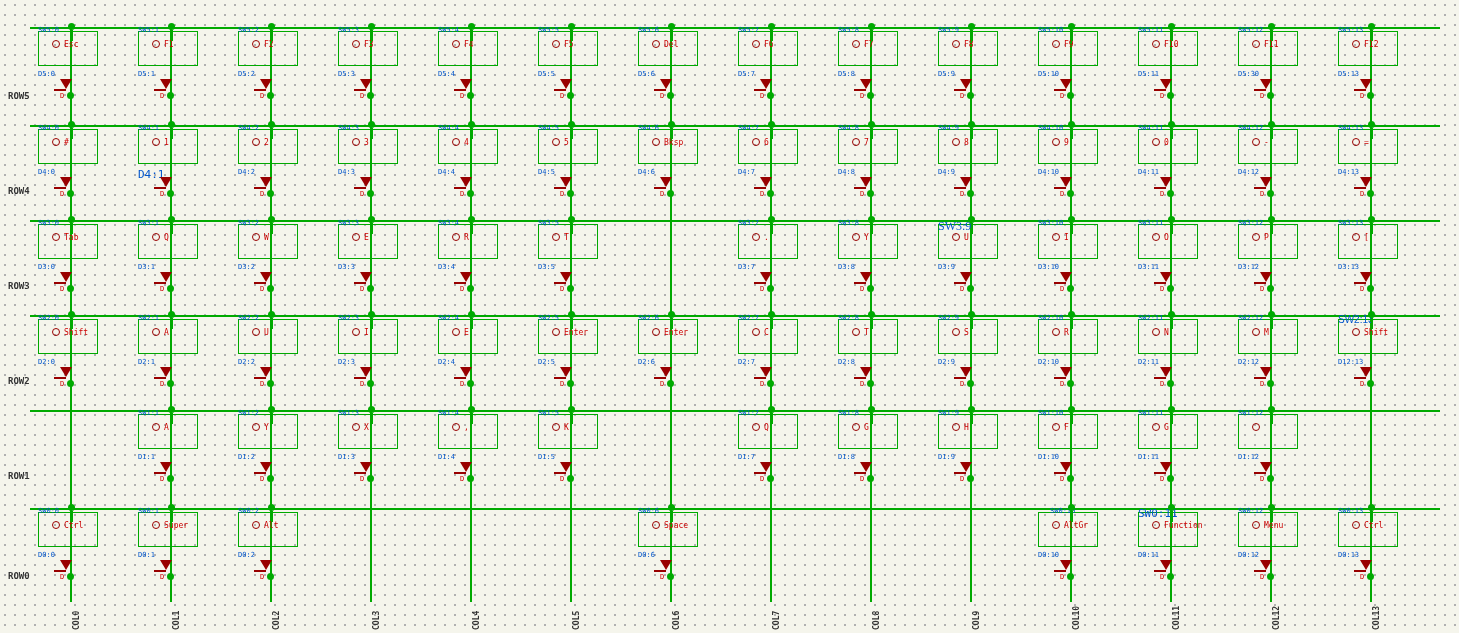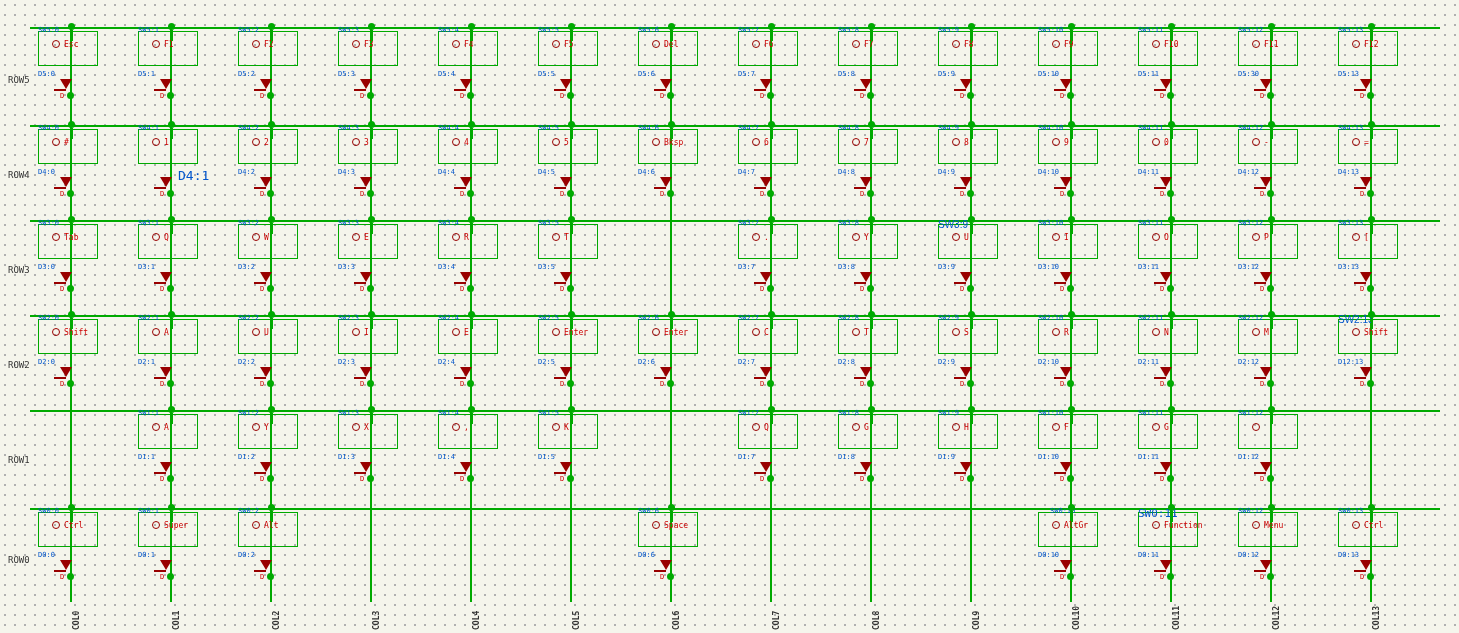--- a/index.html
+++ b/index.html
@@ -15,22 +15,23 @@
       width: 1459px;
       min-height: 633px;
       background: #f5f5ec;
       background-image: radial-gradient(circle, #b0b0b0 1px, transparent 1px);
       background-size: 10px 10px;
     }
     .row-label {
       position: absolute;
       font-size: 9px;
       color: #333;
-      font-weight: normal;
+      font-weight: bold;
       writing-mode: horizontal-tb;
+      margin-top: 16px;
     }
     
     .wire-h {
       position: absolute;
       height: 1.5px;
       background: #00aa00;
     }
     .wire-v {
       position: absolute;
       width: 1.5px;
@@ -271,21 +272,21 @@
       <div style="position: absolute; left: 24px; top: 62px; width: 12px; height: 2px; background: rgb(153, 0, 0);"></div>
       <div style="position: absolute; left: 30px; top: 65px; font-size: 7px; color: rgb(204, 0, 0); font-family: monospace;">D</div>
       <div style="position: absolute; left: 38px; top: -4px; width: 7px; height: 7px; border-radius: 50%; background: rgb(0, 170, 0);"></div>
       <div style="position: absolute; left: 41px; top: 3px; width: 1.5px; height: 11px; background: rgb(0, 170, 0);"></div>
     </div>
     <div style="position: absolute; left: 130px; top: 125px; width: 90px; height: 80px;">
       <div style="position: absolute; left: 8px; top: 4px; width: 60px; height: 35px; border: 1.5px solid rgb(0, 170, 0); background: transparent;"></div>
       <div style="position: absolute; left: 8px; top: -1px; font-size: 7px; color: rgb(0, 85, 204); font-family: monospace;">SW4:1</div>
       <div style="position: absolute; left: 22px; top: 13px; width: 8px; height: 8px; border-radius: 50%; border: 1.5px solid rgb(153, 0, 0); background: transparent;"></div>
       <div style="position: absolute; left: 34px; top: 13px; font-size: 8px; color: rgb(204, 0, 0); font-family: monospace;">1</div>
-      <div style="position: absolute; left: 8px; top: 43px; font-size: 13px; color: rgb(0, 85, 204); font-family: monospace; margin-left: 40px;">D4:1</div>
+      <div style="position: absolute; left: 8px; top: 43px; font-size: 11px; color: rgb(0, 85, 204); font-family: monospace;">D4:1</div>
       <div style="position: absolute; left: 30px; top: 52px; width: 0px; height: 0px; border-left: 6px solid transparent; border-right: 6px solid transparent; border-top: 10px solid rgb(153, 0, 0);"></div>
       <div style="position: absolute; left: 24px; top: 62px; width: 12px; height: 2px; background: rgb(153, 0, 0);"></div>
       <div style="position: absolute; left: 30px; top: 65px; font-size: 7px; color: rgb(204, 0, 0); font-family: monospace;">D</div>
       <div style="position: absolute; left: 38px; top: -4px; width: 7px; height: 7px; border-radius: 50%; background: rgb(0, 170, 0);"></div>
       <div style="position: absolute; left: 41px; top: 3px; width: 1.5px; height: 11px; background: rgb(0, 170, 0);"></div>
     </div>
     <div style="position: absolute; left: 230px; top: 125px; width: 90px; height: 80px;">
       <div style="position: absolute; left: 8px; top: 4px; width: 60px; height: 35px; border: 1.5px solid rgb(0, 170, 0); background: transparent;"></div>
       <div style="position: absolute; left: 8px; top: -1px; font-size: 7px; color: rgb(0, 85, 204); font-family: monospace;">SW4:2</div>
       <div style="position: absolute; left: 22px; top: 13px; width: 8px; height: 8px; border-radius: 50%; border: 1.5px solid rgb(153, 0, 0); background: transparent;"></div>
@@ -520,21 +521,21 @@
       <div style="position: absolute; left: 34px; top: 13px; font-size: 8px; color: rgb(204, 0, 0); font-family: monospace;">Y</div>
       <div style="position: absolute; left: 8px; top: 43px; font-size: 7px; color: rgb(0, 85, 204); font-family: monospace;">D3:8</div>
       <div style="position: absolute; left: 30px; top: 52px; width: 0px; height: 0px; border-left: 6px solid transparent; border-right: 6px solid transparent; border-top: 10px solid rgb(153, 0, 0);"></div>
       <div style="position: absolute; left: 24px; top: 62px; width: 12px; height: 2px; background: rgb(153, 0, 0);"></div>
       <div style="position: absolute; left: 30px; top: 65px; font-size: 7px; color: rgb(204, 0, 0); font-family: monospace;">D</div>
       <div style="position: absolute; left: 38px; top: -4px; width: 7px; height: 7px; border-radius: 50%; background: rgb(0, 170, 0);"></div>
       <div style="position: absolute; left: 41px; top: 3px; width: 1.5px; height: 11px; background: rgb(0, 170, 0);"></div>
     </div>
     <div style="position: absolute; left: 930px; top: 220px; width: 90px; height: 80px;">
       <div style="position: absolute; left: 8px; top: 4px; width: 60px; height: 35px; border: 1.5px solid rgb(0, 170, 0); background: transparent;"></div>
-      <div style="position: absolute; left: 8px; top: -1px; font-size: 10px; color: rgb(0, 85, 204); font-family: Liberation Sans, sans-serif;">SW3:9</div>
+      <div style="position: absolute; left: 8px; top: -1px; font-size: 12px; color: rgb(0, 85, 204); font-family: Liberation Serif, serif;">SW3:9</div>
       <div style="position: absolute; left: 22px; top: 13px; width: 8px; height: 8px; border-radius: 50%; border: 1.5px solid rgb(153, 0, 0); background: transparent;"></div>
       <div style="position: absolute; left: 34px; top: 13px; font-size: 8px; color: rgb(204, 0, 0); font-family: monospace;">U</div>
       <div style="position: absolute; left: 8px; top: 43px; font-size: 7px; color: rgb(0, 85, 204); font-family: monospace;">D3:9</div>
       <div style="position: absolute; left: 30px; top: 52px; width: 0px; height: 0px; border-left: 6px solid transparent; border-right: 6px solid transparent; border-top: 10px solid rgb(153, 0, 0);"></div>
       <div style="position: absolute; left: 24px; top: 62px; width: 12px; height: 2px; background: rgb(153, 0, 0);"></div>
       <div style="position: absolute; left: 30px; top: 65px; font-size: 7px; color: rgb(204, 0, 0); font-family: monospace;">D</div>
       <div style="position: absolute; left: 38px; top: -4px; width: 7px; height: 7px; border-radius: 50%; background: rgb(0, 170, 0);"></div>
       <div style="position: absolute; left: 41px; top: 3px; width: 1.5px; height: 11px; background: rgb(0, 170, 0);"></div>
     </div>
     <div style="position: absolute; left: 1030px; top: 220px; width: 90px; height: 80px;">

